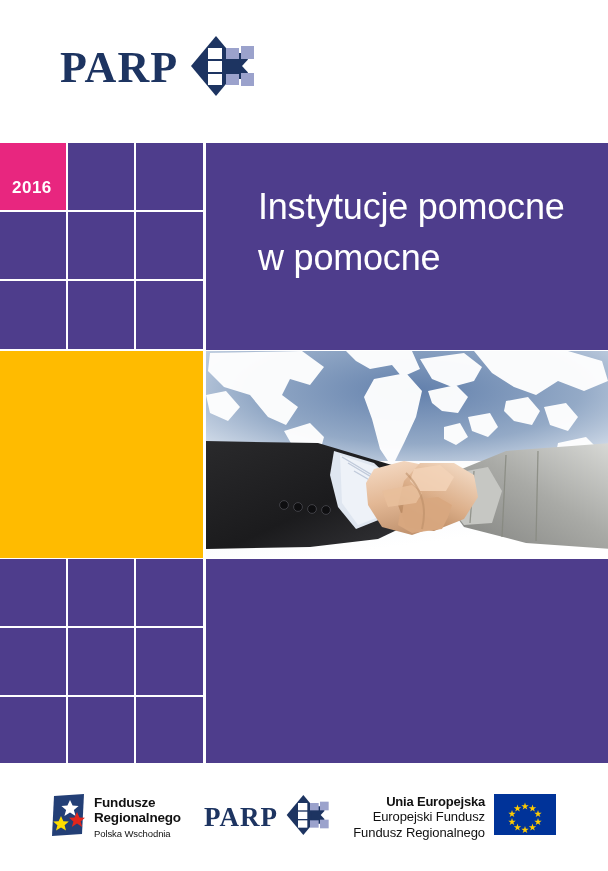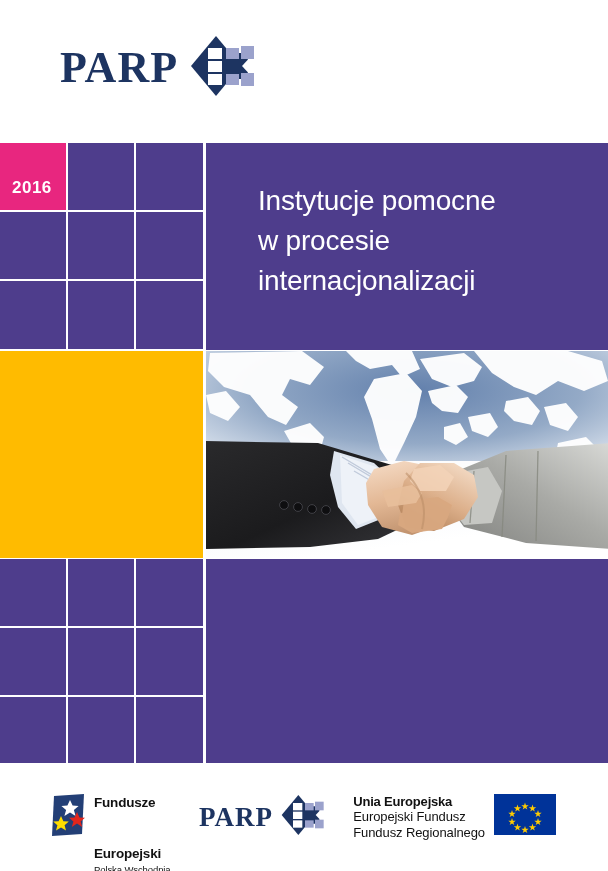--- a/index.html
+++ b/index.html
@@ -39,21 +39,21 @@
     color: #ffffff; font-size: 17px; font-weight: 700; letter-spacing: .5px; margin-top: 48px;
   }
   .sep-v { position: absolute; top: 0; left: 203px; width: 3px; height: 100%; background: #fff; }
 
   .title-panel {
     position: absolute; left: 206px; top: 0; width: 402px; height: 207px;
     background: #4e3d8c;
   }
   .title-text {
     position: absolute; left: 52px; top: 38px; width: 330px;
-    color: #ffffff; font-size: 28px; line-height: 1.42; font-weight: 400;
+    color: #ffffff; font-size: 36px; line-height: 1.42; font-weight: 400;
     letter-spacing: -0.2px;
   }
 
   
   .band-photo { position: absolute; left: 0; top: 351px; width: 608px; height: 207px; }
   .amber-block { position: absolute; left: 0; top: 0; width: 203px; height: 207px; background: #ffbb00; }
   .photo {
     position: absolute; left: 206px; top: 0; width: 402px; height: 207px;
     overflow: hidden; background: #ffffff;
   }
@@ -73,28 +73,28 @@
   
   .footer {
     position: absolute; left: 0; top: 763px; width: 608px; height: 108px;
     background: #ffffff;
     display: flex; align-items: center; justify-content: center; gap: 0;
   }
   .footer-inner { display: flex; align-items: center; width: 100%; padding: 0 52px; justify-content: space-between; }
 
   .fe-logo { display: flex; align-items: center; gap: 8px; }
   .fe-text { line-height: 1.12; color: #111; }
-  .fe-l1, .fe-l2 { font-size: 13.5px; font-weight: 700; letter-spacing: -0.2px; margin-top: 36px; }
+  .fe-l1, .fe-l2 { font-size: 13.5px; font-weight: 700; letter-spacing: -0.2px; }
   .fe-l3 { font-size: 9.5px; font-weight: 400; margin-top: 4px; letter-spacing: -0.1px; }
 
   .parp-foot { display: flex; align-items: center; gap: 8px; }
   .parp-foot .parp-word { font-size: 27px; }
 
   .eu-logo { display: flex; align-items: center; gap: 9px; }
-  .eu-text { text-align: left; line-height: 1.18; color: #111; }
+  .eu-text { text-align: right; line-height: 1.18; color: #111; }
   .eu-l1 { font-size: 13px; font-weight: 700; letter-spacing: -0.2px; }
   .eu-l2, .eu-l3 { font-size: 13px; font-weight: 400; letter-spacing: -0.1px; }
 </style>
 </head>
 <body>
 
 <div class="cover">
 
   <div class="header-logo">
     <div class="parp-word">PARP</div>
@@ -131,22 +131,21 @@
       <div class="gcell lastrow" style="left:0px;  top:138px;"></div>
       <div class="gcell lastrow" style="left:68px; top:138px;"></div>
       <div class="gcell lastrow lastcol" style="left:136px;top:138px;"></div>
     </div>
 
     <div class="sep-v"></div>
 
     <div class="title-panel">
       <div class="title-text">
         <div>Instytucje pomocne</div>
-        <div>w procesie</div>
-        <div>internacjonalizacji</div>
+        <div>w pomocne</div>
       </div>
     </div>
   </div>
 
   <div class="band-photo">
     <div class="amber-block"></div>
 
     <div class="photo">
       <svg viewBox="0 0 402 207" preserveAspectRatio="none" aria-hidden="true">
         <defs>
@@ -269,21 +268,21 @@
         <div>
           <svg width="34" height="42" viewBox="0 0 34 42" aria-hidden="true">
             <path d="M2,2 L32,0 L30,40 L0,42 Z" fill="#233f76"></path>
             <polygon points="18,6 20.6,11.6 26.6,12 21.9,16 23.6,22 18,18.6 12.4,22 14.1,16 9.4,12 15.4,11.6" fill="#ffffff"></polygon>
             <polygon points="25,18 27.5,23.4 33,23.8 28.6,27.4 30.2,33 25,29.6 19.8,33 21.4,27.4 17,23.8 22.5,23.4" fill="#e1261c"></polygon>
             <polygon points="9,22 11.4,27.2 16.8,27.6 12.6,31.2 14,36.6 9,33.4 4,36.6 5.4,31.2 1.2,27.6 6.6,27.2" fill="#ffdd00"></polygon>
           </svg>
         </div>
         <div class="fe-text">
           <div class="fe-l1">Fundusze</div>
-          <div class="fe-l2">Europejski</div>
+          <div class="fe-l2">Regionalnego</div>
           <div class="fe-l3">Polska Wschodnia</div>
         </div>
       </div>
 
       <div class="parp-foot">
         <div class="parp-word">PARP</div>
         <div>
           <svg width="44" height="42" viewBox="0 0 66 62" aria-hidden="true">
             <polygon points="26,1 51,31 26,61 1,31" fill="#1d3461"></polygon>
             <polygon points="38,18 52,18 58,24.5 52,31 38,31" fill="#1d3461"></polygon>

